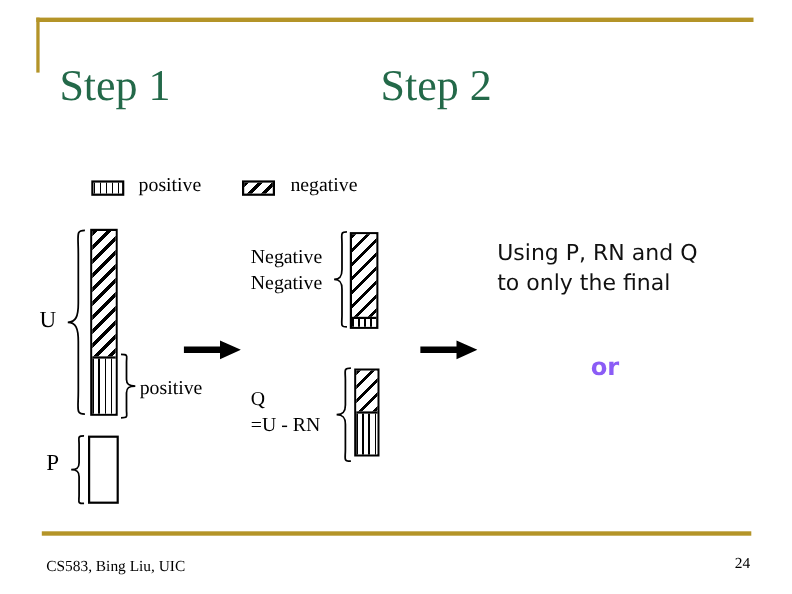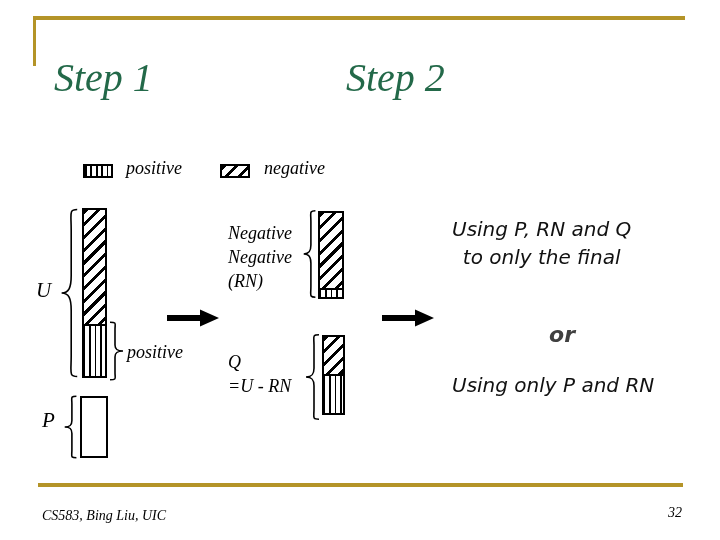--- a/index.html
+++ b/index.html
@@ -1,20 +1,20 @@
 <!DOCTYPE html>
 <html><head>
 <meta charset="utf-8">
 <style>
   html,body { margin:0; padding:0; background:#fff; }
   #slide {
     position:relative; width:720px; height:540px; background:#ffffff;
     overflow:hidden; font-family:"Liberation Serif", serif; color:#000;
   }
-  .abs { position:absolute;font-style:italic; }
+  .abs { position:absolute; }
 
   
   #top-hline   { left:33px; top:16px; width:652px; height:4px; background:#b49428; }
   #top-vstub   { left:33px; top:16px; width:3px;  height:50px; background:#b49428; }
   #footer-line { left:38px; top:483px; width:645px; height:4px; background:#b49428; }
 
   
   .title { font-size:40px; color:#236949; white-space:nowrap; }
   #step1-title { left:54px;  top:54px; }
   #step2-title { left:346px; top:54px;text-align:right; }
@@ -60,24 +60,24 @@
   #rn-text { left:228px; top:221px; font-size:18px; line-height:24px; }
   #q-text  { left:228px; top:350px; font-size:18px; line-height:24px; }
 
   
   .arrow { width:52px; height:20px; }
   .arrow svg { display:block; width:100%; height:100%; }
   #arrow-1 { left:167px; top:308px; }
   #arrow-2 { left:382px; top:308px; }
 
   
-  .sans { font-family:"DejaVu Sans", sans-serif; color:#111;text-align:center; }
+  .sans { font-family:"DejaVu Sans", sans-serif; color:#111; }
   #option1-text { left:452px; top:215px; font-size:20px; line-height:28px; }
-  #or-label { left:452px; top:322px; width:220px; text-align:center;
-              font-size:22px; font-weight:bold; color:#404040; }
+  #or-label { left:440px; top:322px; width:220px; text-align:center;
+              font-size:22px; font-weight:bold; color:#8b5cf6; }
   #option2-text { left:452px; top:371px; font-size:20px; line-height:28px; }
 
   
   #footer-course { left:42px; top:508px; font-size:14px; }
   #footer-page   { right:38px; top:505px; font-size:14px; }
 </style>
 </head>
 <body>
 
 <div id="slide">
@@ -125,21 +125,20 @@
   </div>
   <div class="abs arrow" id="arrow-2">
     <svg viewBox="0 0 52 20">
         <path d="M0 7 H33 V1.5 L52 10 L33 18.5 V13 H0 Z" fill="#000"></path>
       </svg>
   </div>
 
   <div class="abs" id="rn-text">
     <div>Negative</div>
     <div>Negative</div>
-    <div>(RN)</div>
   </div>
   <div class="abs brace" id="rn-brace">
     <svg viewBox="0 0 20 100" preserveAspectRatio="none">
       <path d="M16 2 C9 2 11 4 11 14 L11 40 C11 47 9 50 3 50 C9 50 11 53 11 60 L11 86 C11 96 9 98 16 98" fill="none" stroke="#000" stroke-width="1.6" vector-effect="non-scaling-stroke"></path>
     </svg>
   </div>
   <div class="abs bar" id="rn-bar">
     <div class="seg stripes-d" id="rn-bar-neg"></div>
     <div class="seg stripes-v" id="rn-bar-pos"></div>
   </div>
@@ -157,20 +156,19 @@
     <div class="seg stripes-d" id="q-bar-neg"></div>
     <div class="seg stripes-v" id="q-bar-pos"></div>
   </div>
 
   <div class="abs sans" id="option1-text">
     <div>Using P, RN and Q</div>
     <div>to only the final</div>
   </div>
   <div class="abs sans" id="or-label">or</div>
   <div class="abs sans" id="option2-text">
-    <div>Using only P and RN</div>
   </div>
 
   <div class="abs" id="footer-line"></div>
   <div class="abs" id="footer-course">CS583, Bing Liu, UIC</div>
-  <div class="abs" id="footer-page">32</div>
+  <div class="abs" id="footer-page">24</div>
 
 </div>
 
 </body></html>

